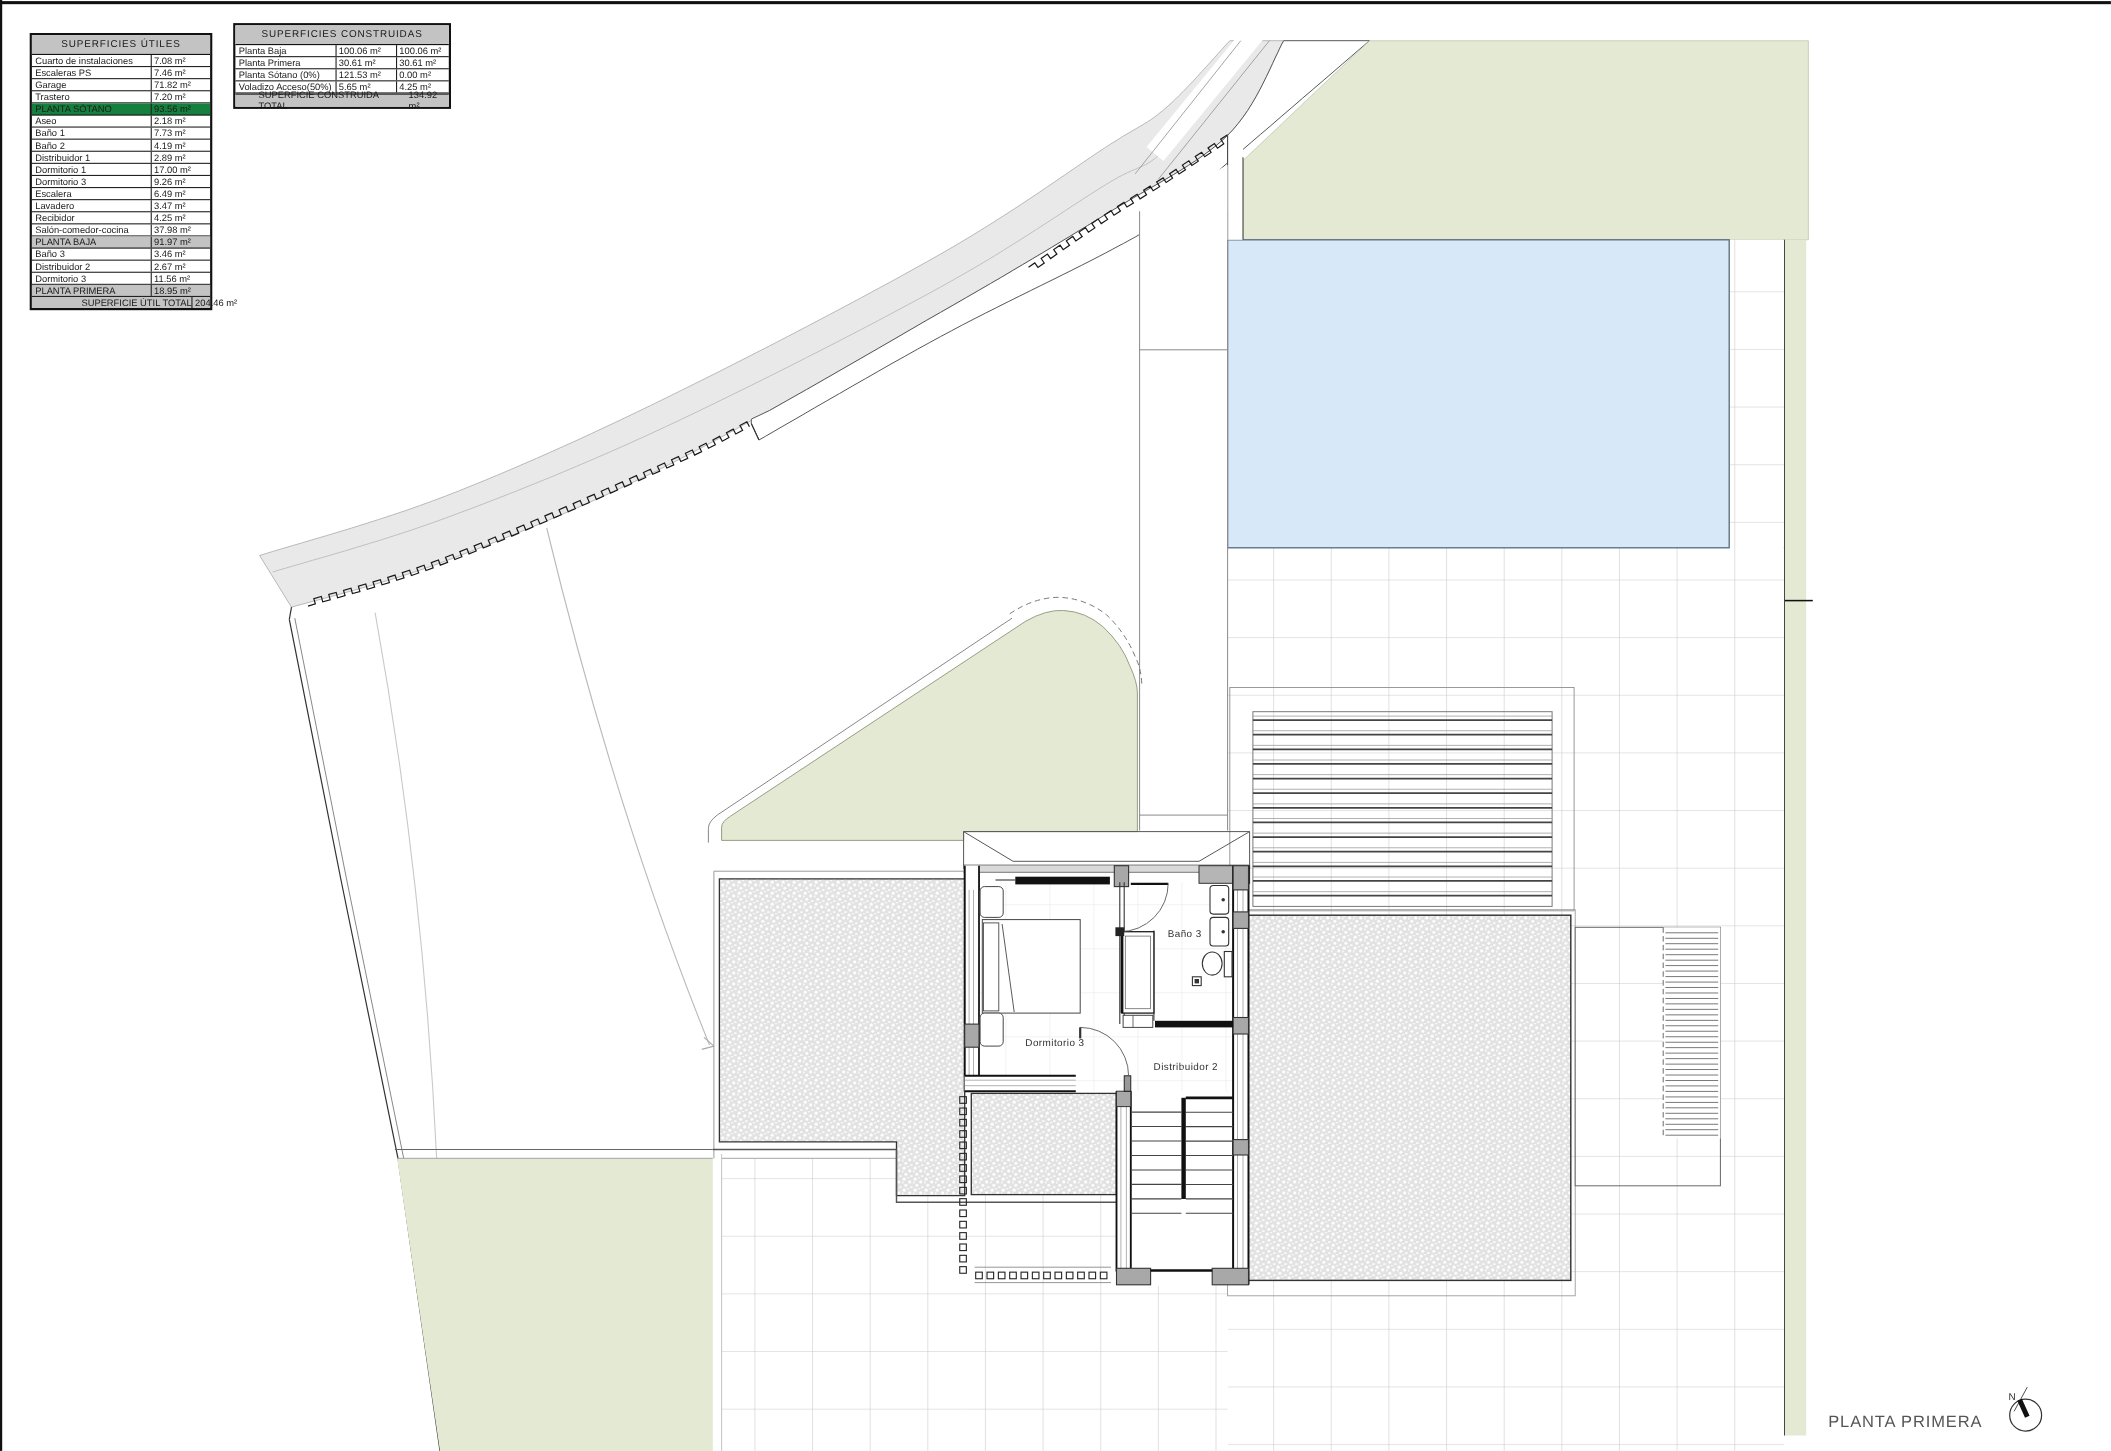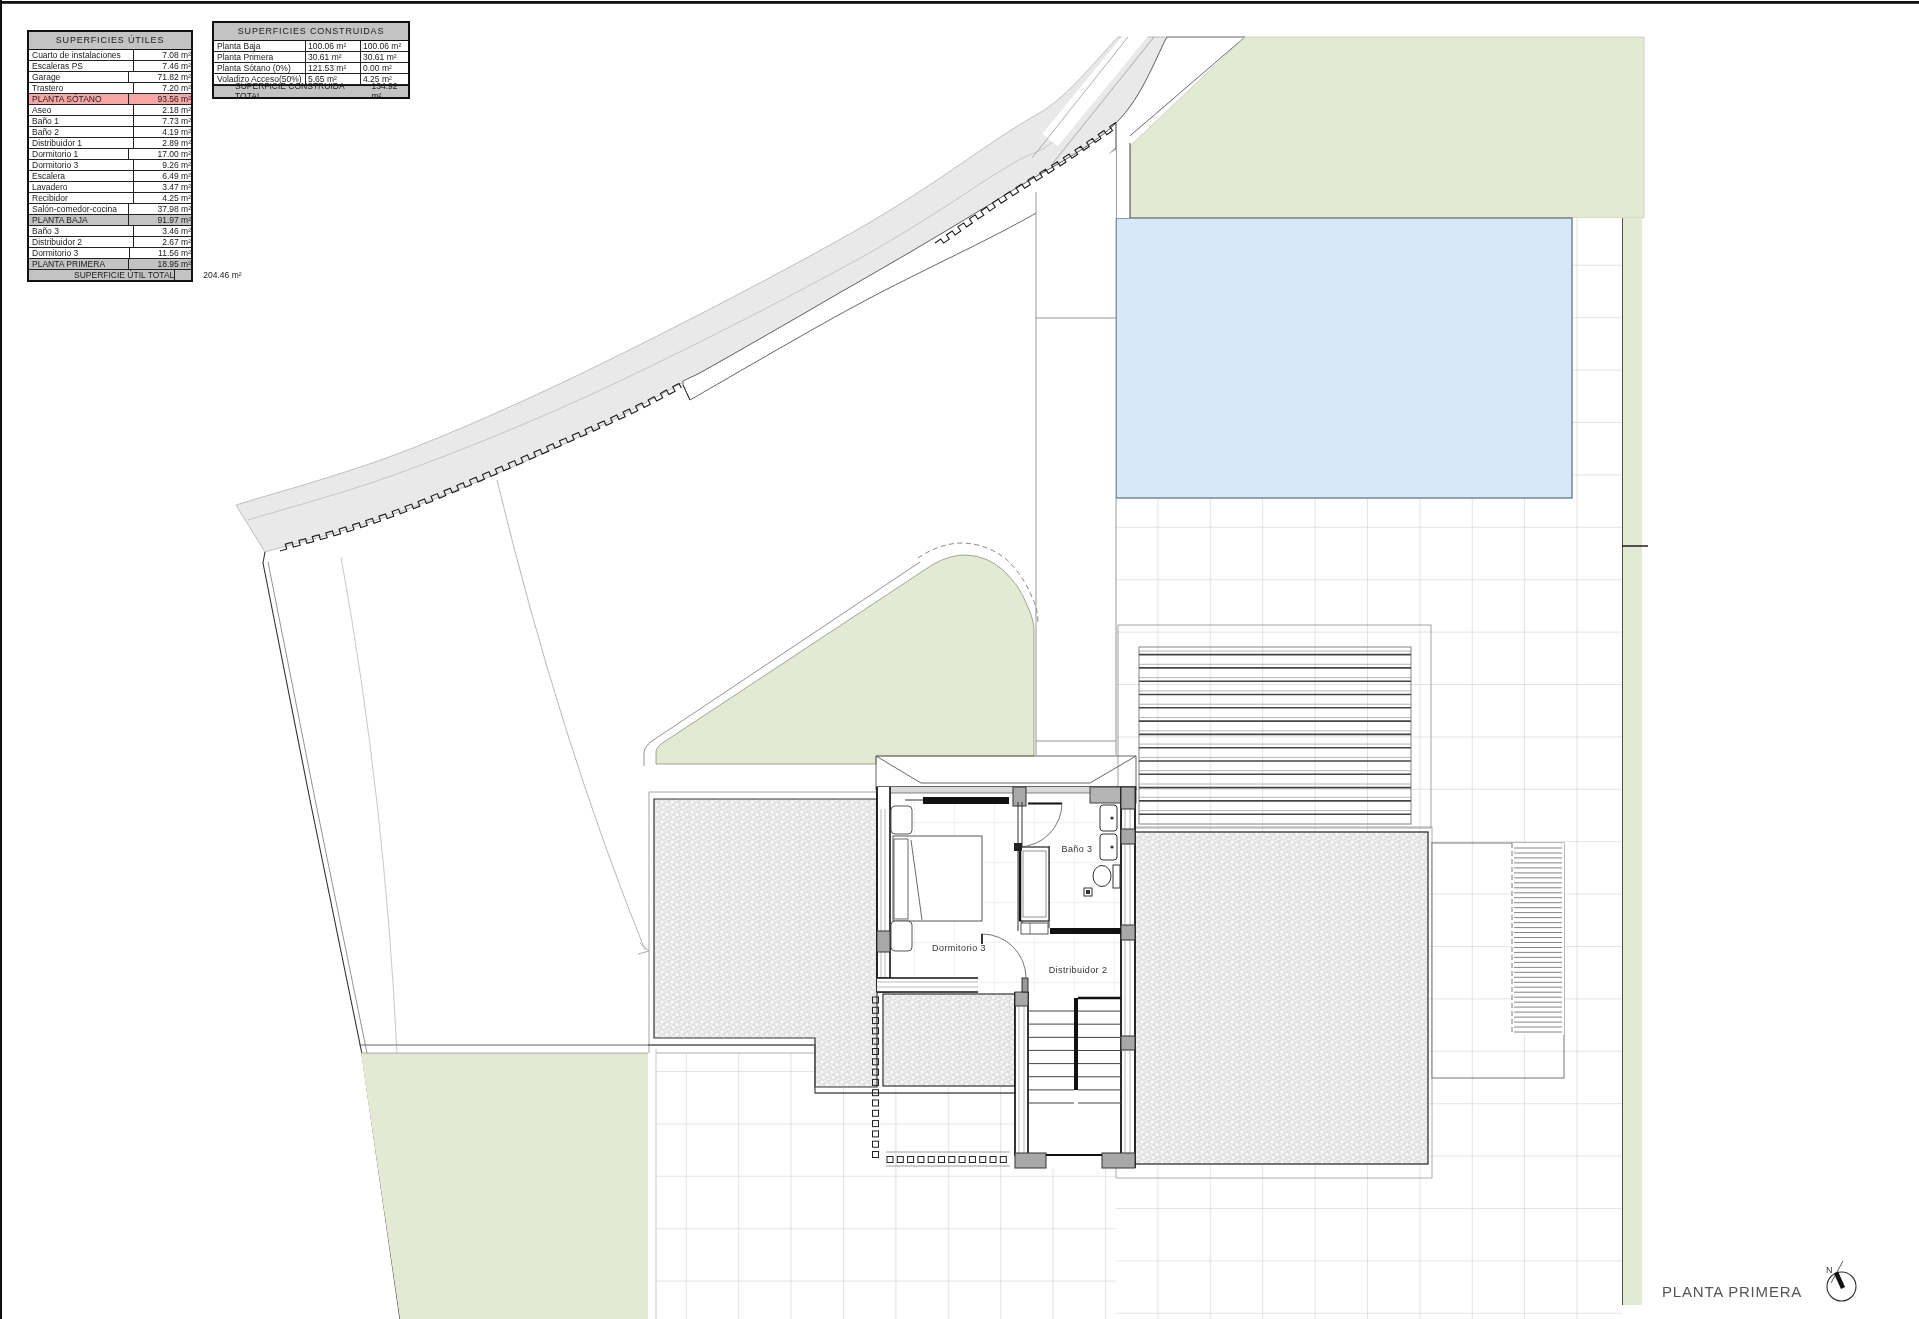--- a/index.html
+++ b/index.html
@@ -2,21 +2,21 @@
 <html><head><meta charset="utf-8">
 <style>
 html,body{margin:0;padding:0;width:1919px;height:1319px;background:#fff;overflow:hidden;}
 body{font-family:"Liberation Sans",sans-serif;position:relative;}
 #plan{position:absolute;left:0;top:0;}
 .tbl{position:absolute;border:2px solid #111;background:#fff;font-size:8.5px;color:#1a1a1a;}
 .hdr{height:16.5px;background:#c3c3c3;border-bottom:1.5px solid #111;display:flex;align-items:center;justify-content:center;font-size:9px;letter-spacing:0.8px;}
 .tr{display:flex;height:10.05px;border-bottom:1px solid #222;text-align:center;}
 .tr:last-child{border-bottom:none;padding-left:42px;}
 .c1{width:105px;border-right:1px solid #222;padding-left:3px;display:flex;align-items:center;white-space:nowrap;}
-.c2{flex:1;padding-left:2px;display:flex;align-items:center;white-space:nowrap;margin-left:26px;}
+.c2{flex:1;padding-left:2px;display:flex;align-items:center;white-space:nowrap;}
 .tr2{display:flex;height:10px;border-bottom:1px solid #222;}
 .tr2:last-child{border-bottom:none;}
 .d1{width:88px;border-right:1px solid #222;padding-left:3px;display:flex;align-items:center;white-space:nowrap;}
 .d2{width:52px;border-right:1px solid #222;padding-left:2px;display:flex;align-items:center;white-space:nowrap;}
 .d3{flex:1;padding-left:2px;display:flex;align-items:center;white-space:nowrap;}
 .tot{display:flex;height:11.5px;background:#c3c3c3;border-top:0.5px solid #111;font-size:8.5px;align-items:center;}
 </style></head>
 <body>
 <div id="plan"><svg width="1919" height="1319" viewBox="0 0 1919 1319" xmlns="http://www.w3.org/2000/svg" font-family="Liberation Sans, sans-serif">
 <defs>
@@ -307,21 +307,21 @@
       <div class="c2">7.46 m²</div>
     </div>
     <div class="tr" style="">
       <div class="c1">Garage</div>
       <div class="c2">71.82 m²</div>
     </div>
     <div class="tr" style="">
       <div class="c1">Trastero</div>
       <div class="c2">7.20 m²</div>
     </div>
-    <div class="tr" style="background:#fca5a5;">
+    <div class="tr" style="background:#15803d;">
       <div class="c1">PLANTA SÓTANO</div>
       <div class="c2">93.56 m²</div>
     </div>
     <div class="tr" style="">
       <div class="c1">Aseo</div>
       <div class="c2">2.18 m²</div>
     </div>
     <div class="tr" style="">
       <div class="c1">Baño 1</div>
       <div class="c2">7.73 m²</div>

